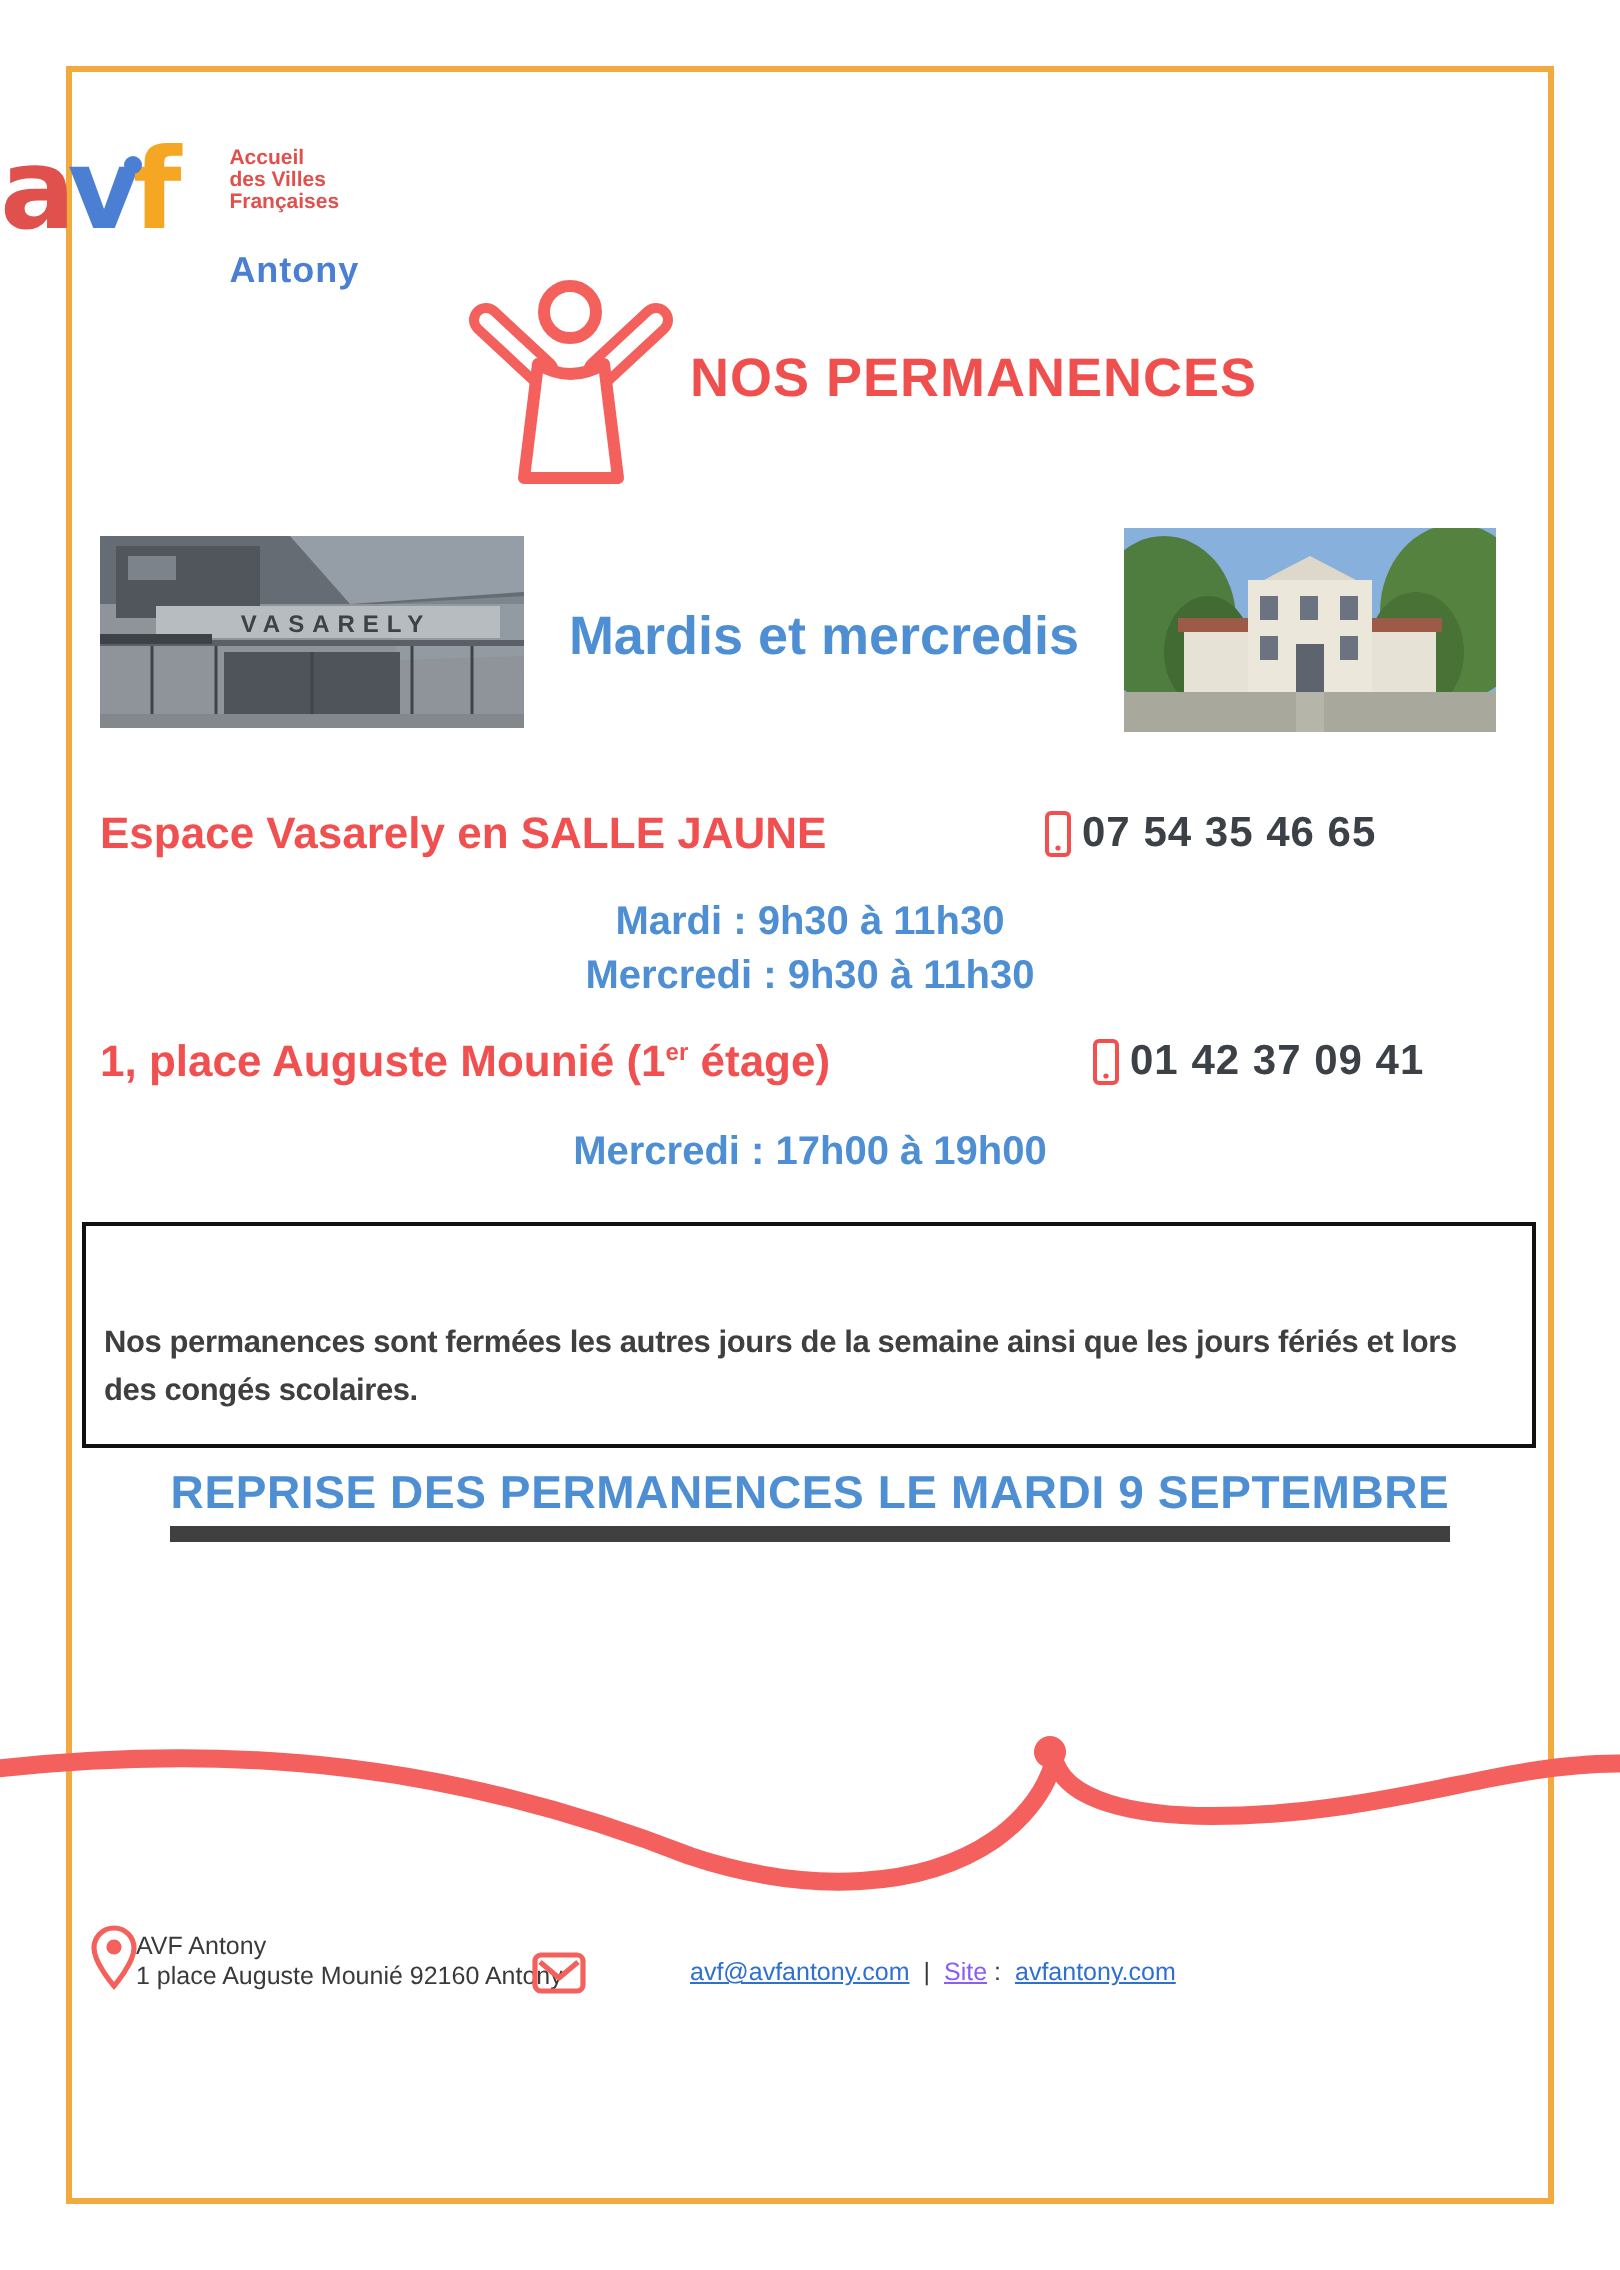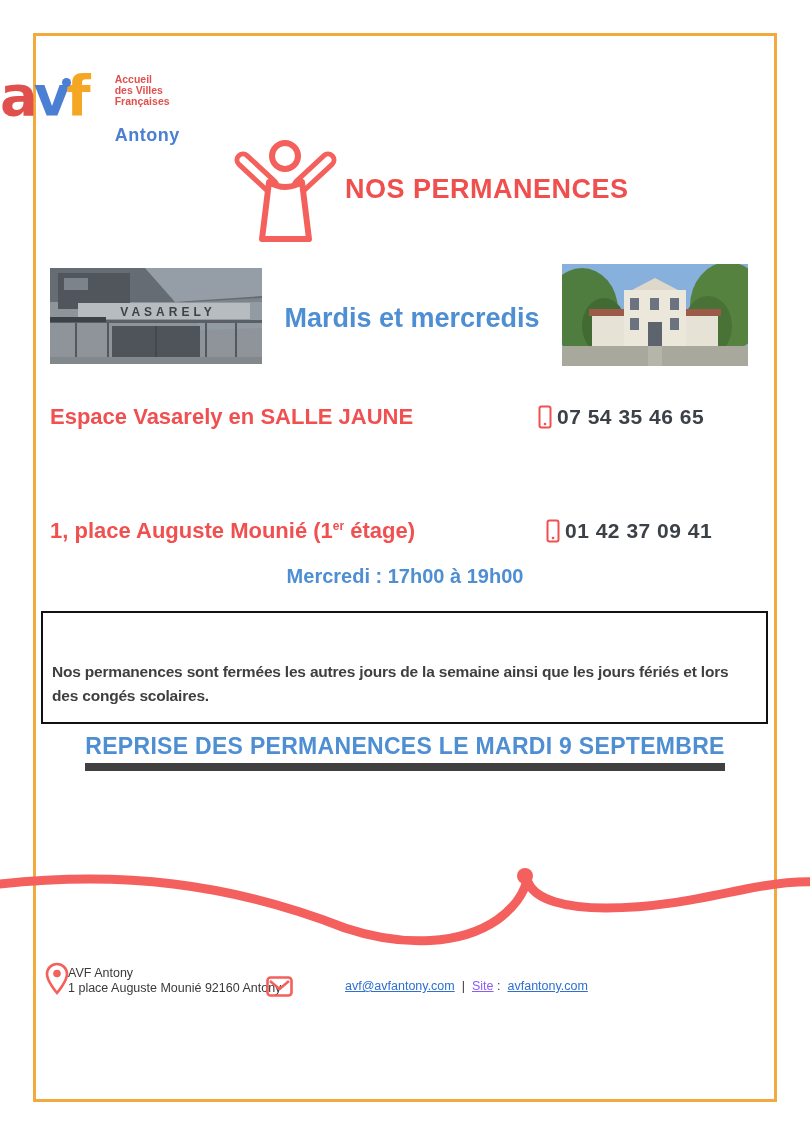--- a/index.html
+++ b/index.html
@@ -25,21 +25,21 @@
   .photo-left{position:absolute;left:50px;top:268px;}
   .photo-right{position:absolute;left:562px;top:264px;}
 
   .days-title{position:absolute;left:262px;top:303px;width:300px;text-align:center;
               font-size:27px;font-weight:bold;color:#4E8ED3;}
 
   .loc-name{position:absolute;left:50px;font-size:22px;font-weight:bold;color:#F0504F;}
   .loc1{top:404px;} .loc2{top:518px;}
   .loc-name sup{font-size:12px;vertical-align:8px;}
   .phone-row{position:absolute;display:flex;align-items:center;gap:5px;}
-  .phone1{left:538px;top:405px;} .phone2{left:546px;top:519px;}
+  .phone1{left:522px;top:405px;} .phone2{left:546px;top:519px;}
   .phone-num{font-size:21px;font-weight:bold;color:#3C4147;letter-spacing:0.5px;}
 
   .sched{position:absolute;left:150px;width:510px;text-align:center;font-size:20px;font-weight:bold;color:#4E8ED3;line-height:27px;}
   .sched1{top:448px;} .sched2{top:563px;}
 
   .notice-box{position:absolute;left:41px;top:611px;width:727px;box-sizing:border-box;
               border:2px solid #111111;padding:12px 9px 14px 9px;}
   .notice-text{font-size:15.5px;font-weight:bold;color:#3F3F3F;line-height:24px;letter-spacing:-0.2px;margin-top:35px;}
 
   .announce-wrap{position:absolute;left:0;top:733px;width:810px;text-align:center;}
@@ -139,20 +139,22 @@
 
   <div class="loc-name loc1">Espace Vasarely en SALLE JAUNE</div>
   <div class="phone-row phone1">
     <svg width="14" height="24" viewBox="0 0 14 24">
       <rect x="1.5" y="1.5" width="11" height="21" rx="2" fill="none" stroke="#F0504F" stroke-width="2"></rect>
       <circle cx="7" cy="19" r="1.3" fill="#F0504F"></circle>
     </svg>
     <span class="phone-num">07 54 35 46 65</span>
   </div>
   <div class="sched sched1">
+    <div>Mardi : 9h30 à 11h30</div>
+    <div>Mercredi : 9h30 à 11h30</div>
   </div>
 
   <div class="loc-name loc2">
     <span>1, place Auguste Mounié (1</span><sup>er</sup><span> étage)</span>
   </div>
   <div class="phone-row phone2">
     <svg width="14" height="24" viewBox="0 0 14 24">
       <rect x="1.5" y="1.5" width="11" height="21" rx="2" fill="none" stroke="#F0504F" stroke-width="2"></rect>
       <circle cx="7" cy="19" r="1.3" fill="#F0504F"></circle>
     </svg>

